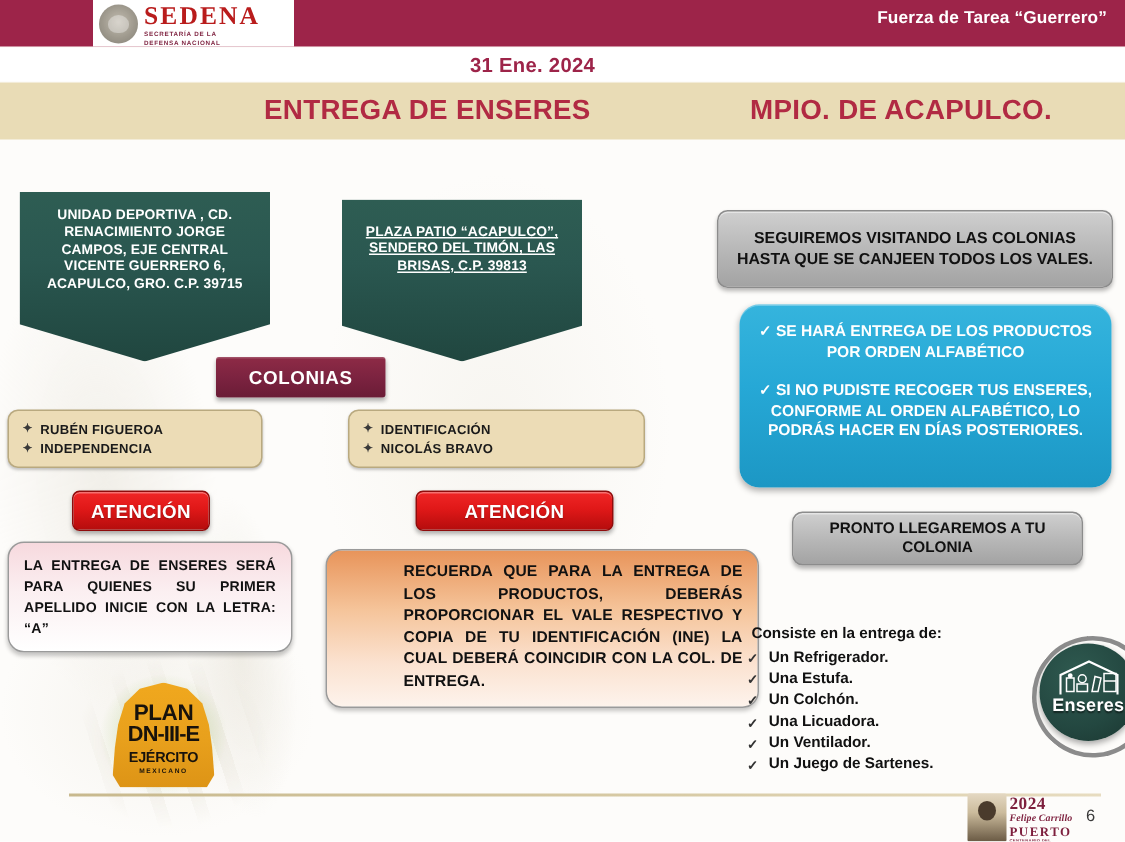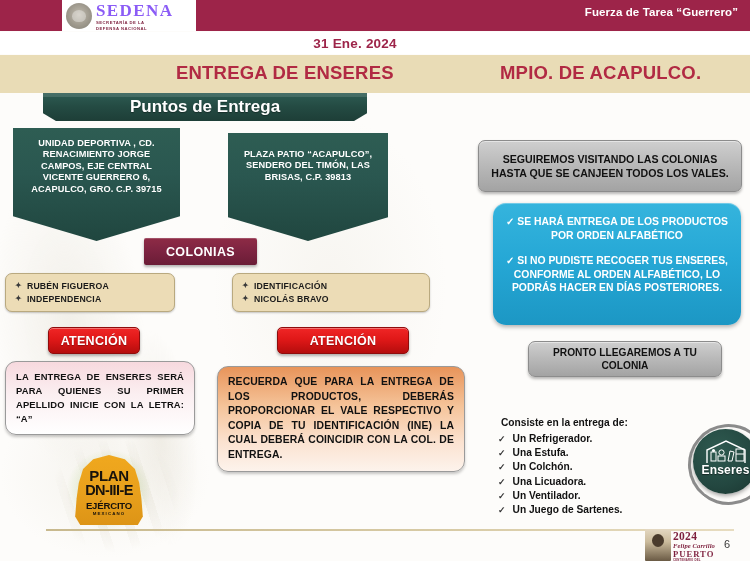--- a/index.html
+++ b/index.html
@@ -56,21 +56,21 @@
     opacity:.85;
   }
   .shield::after{
     content:"";position:absolute;left:6px;top:7px;width:14px;height:12px;
     border-radius:50% 50% 45% 45%;
     background:rgba(255,255,255,.35);
   }
   .sedena-txt{position:absolute;left:34px;top:2px;}
   .sedena-main{
     font-family:"Liberation Serif",serif;
-    font-size:17px;font-weight:bold;color:#8b5cf6;letter-spacing:1.4px;line-height:17px;
+    font-size:17px;font-weight:bold;color:#b91c1c;letter-spacing:1.4px;line-height:17px;
   }
   .sedena-sub{
     font-size:4.2px;font-weight:bold;color:#7d1f3d;letter-spacing:.5px;line-height:5.4px;
     margin-top:1px;
   }
   .hdr-right{
     position:absolute;right:12px;top:6px;
     color:#ffffff;font-size:11.5px;font-weight:bold;letter-spacing:.1px;
   }
   .date-row{
@@ -114,21 +114,21 @@
   .pent{
     position:absolute;
     background:linear-gradient(180deg,#2e5d53 0%,#2a5750 40%,#20463f 100%);
     color:#ffffff;font-weight:bold;text-align:center;
     clip-path:polygon(0 0,100% 0,100% 78%,50% 100%,0 78%);
     display:flex;align-items:flex-start;justify-content:center;
     filter:drop-shadow(0 2px 3px rgba(0,0,0,.3));
   }
   .pent span{display:block;padding:10px 8px 0;line-height:11.4px;font-size:9.2px;letter-spacing:.1px;}
   .pent.p1{left:13px;top:128px;width:167px;height:113px;}
-  .pent.p2{left:228px;top:133px;width:160px;height:108px;}
+  .pent.p2{left:228px;top:133px;width:160px;height:108px;text-decoration:underline;}
   .pent.p2 span{padding-top:16px;}
 
   
   .colonias{
     position:absolute;left:144px;top:238px;width:113px;height:27px;
     background:linear-gradient(180deg,#8e2b46 0%,#7c2340 50%,#6a1c36 100%);
     color:#fff;font-size:12.5px;font-weight:bold;letter-spacing:.4px;
     display:flex;align-items:center;justify-content:center;
     border-radius:2px;
     box-shadow:0 2px 3px rgba(0,0,0,.3), inset 0 1px 0 rgba(255,255,255,.18);
@@ -165,21 +165,21 @@
   }
   .card .inner{padding:8px 10px;}
   .card.pink{
     left:5px;top:361px;width:188px;
     background:linear-gradient(180deg,#f7d9de 0%,#fbeff1 45%,#ffffff 100%);
     font-size:9.4px;line-height:14px;letter-spacing:.15px;
   }
   .card.orange{
     left:217px;top:366px;width:246px;
     background:linear-gradient(180deg,#e8945a 0%,#f5c49a 38%,#fbe2d0 72%,#fdf3ec 100%);
-    font-size:10.4px;line-height:14.6px;letter-spacing:.1px;
+    font-size:10.4px;line-height:14.6px;letter-spacing:.1px;padding-left:41px;
   }
 
   
   .gray{
     position:absolute;
     background:linear-gradient(180deg,#cfcfcf 0%,#b9b9b9 48%,#a3a3a3 100%);
     border:1px solid #8c8c8c;border-radius:7px;
     color:#111;font-weight:bold;text-align:center;
     display:flex;align-items:center;justify-content:center;
     box-shadow:0 2px 3px rgba(0,0,0,.28), inset 0 1px 0 rgba(255,255,255,.45);
@@ -319,21 +319,20 @@
   <div class="hdr-right">Fuerza de Tarea “Guerrero”</div>
 
   <div class="date-row">
     <span class="date-txt">31 Ene. 2024</span>
   </div>
 
   <div class="beige-band"></div>
   <div class="title-left">ENTREGA DE ENSERES</div>
   <div class="title-right">MPIO. DE ACAPULCO.</div>
 
-  <div class="banner">Puntos de Entrega</div>
 
   <div class="pent p1">
     <span>UNIDAD DEPORTIVA , CD. RENACIMIENTO JORGE CAMPOS, EJE CENTRAL VICENTE GUERRERO 6, ACAPULCO, GRO. C.P. 39715</span>
   </div>
   <div class="pent p2">
     <span>PLAZA PATIO “ACAPULCO”, SENDERO DEL TIMÓN, LAS BRISAS, C.P. 39813</span>
   </div>
 
   <div class="colonias">COLONIAS</div>
 

